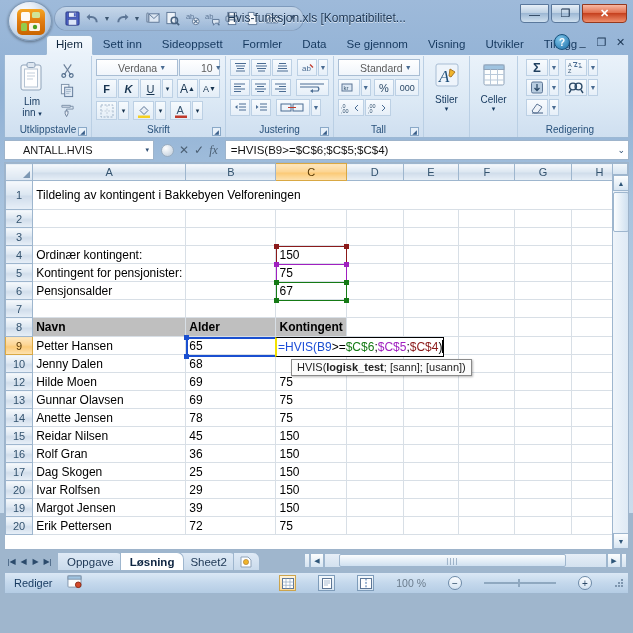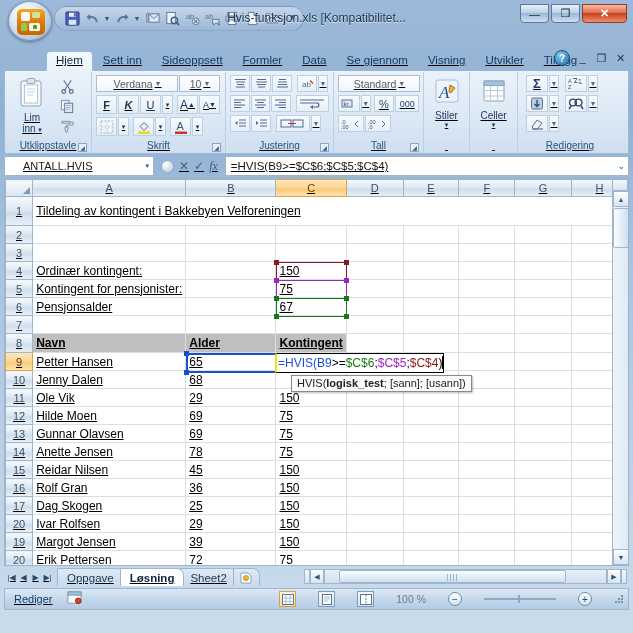--- a/index.html
+++ b/index.html
@@ -3,24 +3,23 @@
 <meta charset="utf-8">
 <style>
   * { box-sizing: border-box; margin:0; padding:0; }
   html,body { width:633px; height:633px; overflow:hidden; }
   body {
     font-family: "Liberation Sans", sans-serif;
     font-size: 11px;
     background: #9fb6cd;
   }
   #app {
-    position:relative; width:633px; height:633px;
+    position:relative; width:633px; height:513px;
     background: linear-gradient(to bottom,#9ebada 0%, #8fb0d4 18%, #a8c3de 40%, #cbdcec 100%);
     padding:3px 4px 4px 4px;
-    text-decoration:underline;
   }
 
   
   .titlebar { position:relative; height:30px; }
   .orb {
     position:absolute; left:4px; top:-2px; width:44px; height:40px; border-radius:50%;
     background: radial-gradient(circle at 36% 30%, #ffffff 0%, #e8eef6 30%, #c2d3e6 60%, #8ba7c6 100%);
     border:1px solid #7d98b6; box-shadow: 0 1px 3px rgba(0,0,0,.4);
   }
   .orb-inner {
@@ -49,21 +48,21 @@
   .winbtns { position:absolute; right:2px; top:1px; display:flex; gap:2px; }
   .wb { width:29px; height:19px; border-radius:0 0 4px 4px; border:1px solid #5a789c;
         display:flex; align-items:center; justify-content:center; font-size:11px; color:#0d2440;
         background:linear-gradient(to bottom,#e8f0f8 0%, #bed1e4 45%, #9db8d4 50%, #cfe0ef 100%); }
   .wb.min { border-radius:0 0 4px 4px; }
   .wb.close { width:45px;
     background:linear-gradient(to bottom,#f8b9a4 0%, #e1704f 45%, #c64220 50%, #ef8f6d 100%);
     border-color:#94391f; color:#fff; font-weight:bold; }
 
   
-  .tabrow { position:relative; height:22px; margin-left:42px; display:flex; align-items:flex-end;margin-top:16px; }
+  .tabrow { position:relative; height:22px; margin-left:42px; display:flex; align-items:flex-end; }
   .tab { height:20px; padding:2px 9px 0 9px; font-size:11.5px; color:#15385e;
          border:1px solid transparent; border-radius:4px 4px 0 0; cursor:default; }
   .tab.active {
     background:linear-gradient(to bottom,#f4f9fd,#eaf2fa);
     border-color:#9cb8d4; border-bottom-color:#eaf2fa; color:#11283f;
   }
   .tabrow-right { position:absolute; right:2px; top:1px; display:flex; align-items:center; gap:6px; }
   .helpbtn { width:16px;height:16px;border-radius:50%;
     background:radial-gradient(circle at 35% 30%, #7fc7ec, #1e6fa8);
     color:#fff;font-size:10px;font-weight:bold;display:flex;align-items:center;justify-content:center;
@@ -82,21 +81,21 @@
   .grp-label .dlg { position:absolute; right:0; bottom:1px; width:9px;height:9px;
      border:1px solid #8aa9c8; background:#e7f0f9; font-size:6px; color:#3a5f8a; line-height:8px; text-align:center; }
 
   .bigbtn { width:46px; display:flex; flex-direction:column; align-items:center;
             font-size:10px; color:#15385e; padding-top:2px; cursor:default; }
   .bigbtn .ic { margin-bottom:1px; }
   .smallcol { display:flex; flex-direction:column; gap:1px; padding-top:2px; }
   .sbtn { width:20px;height:19px; display:flex;align-items:center;justify-content:center; cursor:default; }
 
   .ctl { border:1px solid #a8bdd4; background:linear-gradient(to bottom,#ffffff,#f0f5fb);
-         height:17px; display:flex; align-items:center; font-size:10.5px; color:#5b5b5b; padding:0 18px;justify-content:center; }
+         height:17px; display:flex; align-items:center; font-size:10.5px; color:#5b5b5b; padding:0 18px; }
   .ctl .cv { flex:1; padding-left:3px; }
   .ctl .cc { font-size:7px; color:#4a6c93; padding:0 2px; }
   .fbtn { width:21px;height:19px; border:1px solid transparent; display:flex;align-items:center;justify-content:center;
           font-size:11px; color:#16334f; cursor:default; background:linear-gradient(to bottom,#f6fafd,#e3edf7);
           border-color:#bcd0e4; }
   .row { display:flex; gap:1px; align-items:center; }
   .row+.row { margin-top:1px; }
 
   .abtn { width:20px;height:17px;border:1px solid #bcd0e4; background:linear-gradient(to bottom,#f8fbfe,#e6eff8);
           display:flex;align-items:center;justify-content:center; cursor:default; }
@@ -760,31 +759,20 @@
         <td class="cell">Jenny Dalen</td>
         <td class="cell num">68</td>
         <td class="cell num"></td>
         <td class="cell"></td>
             <td class="cell"></td>
         <td class="cell"></td>
             <td class="cell"></td>
         <td class="cell"></td>
       </tr>
       <tr style="height:18px">
-        <td class="rhead">11</td>
-        <td class="cell">Ole Vik</td>
-        <td class="cell num">29</td>
-        <td class="cell num">150</td>
-        <td class="cell"></td>
-            <td class="cell"></td>
-        <td class="cell"></td>
-            <td class="cell"></td>
-        <td class="cell"></td>
-      </tr>
-      <tr style="height:18px">
         <td class="rhead">12</td>
         <td class="cell">Hilde Moen</td>
         <td class="cell num">69</td>
         <td class="cell num">75</td>
         <td class="cell"></td>
             <td class="cell"></td>
         <td class="cell"></td>
             <td class="cell"></td>
         <td class="cell"></td>
       </tr>

